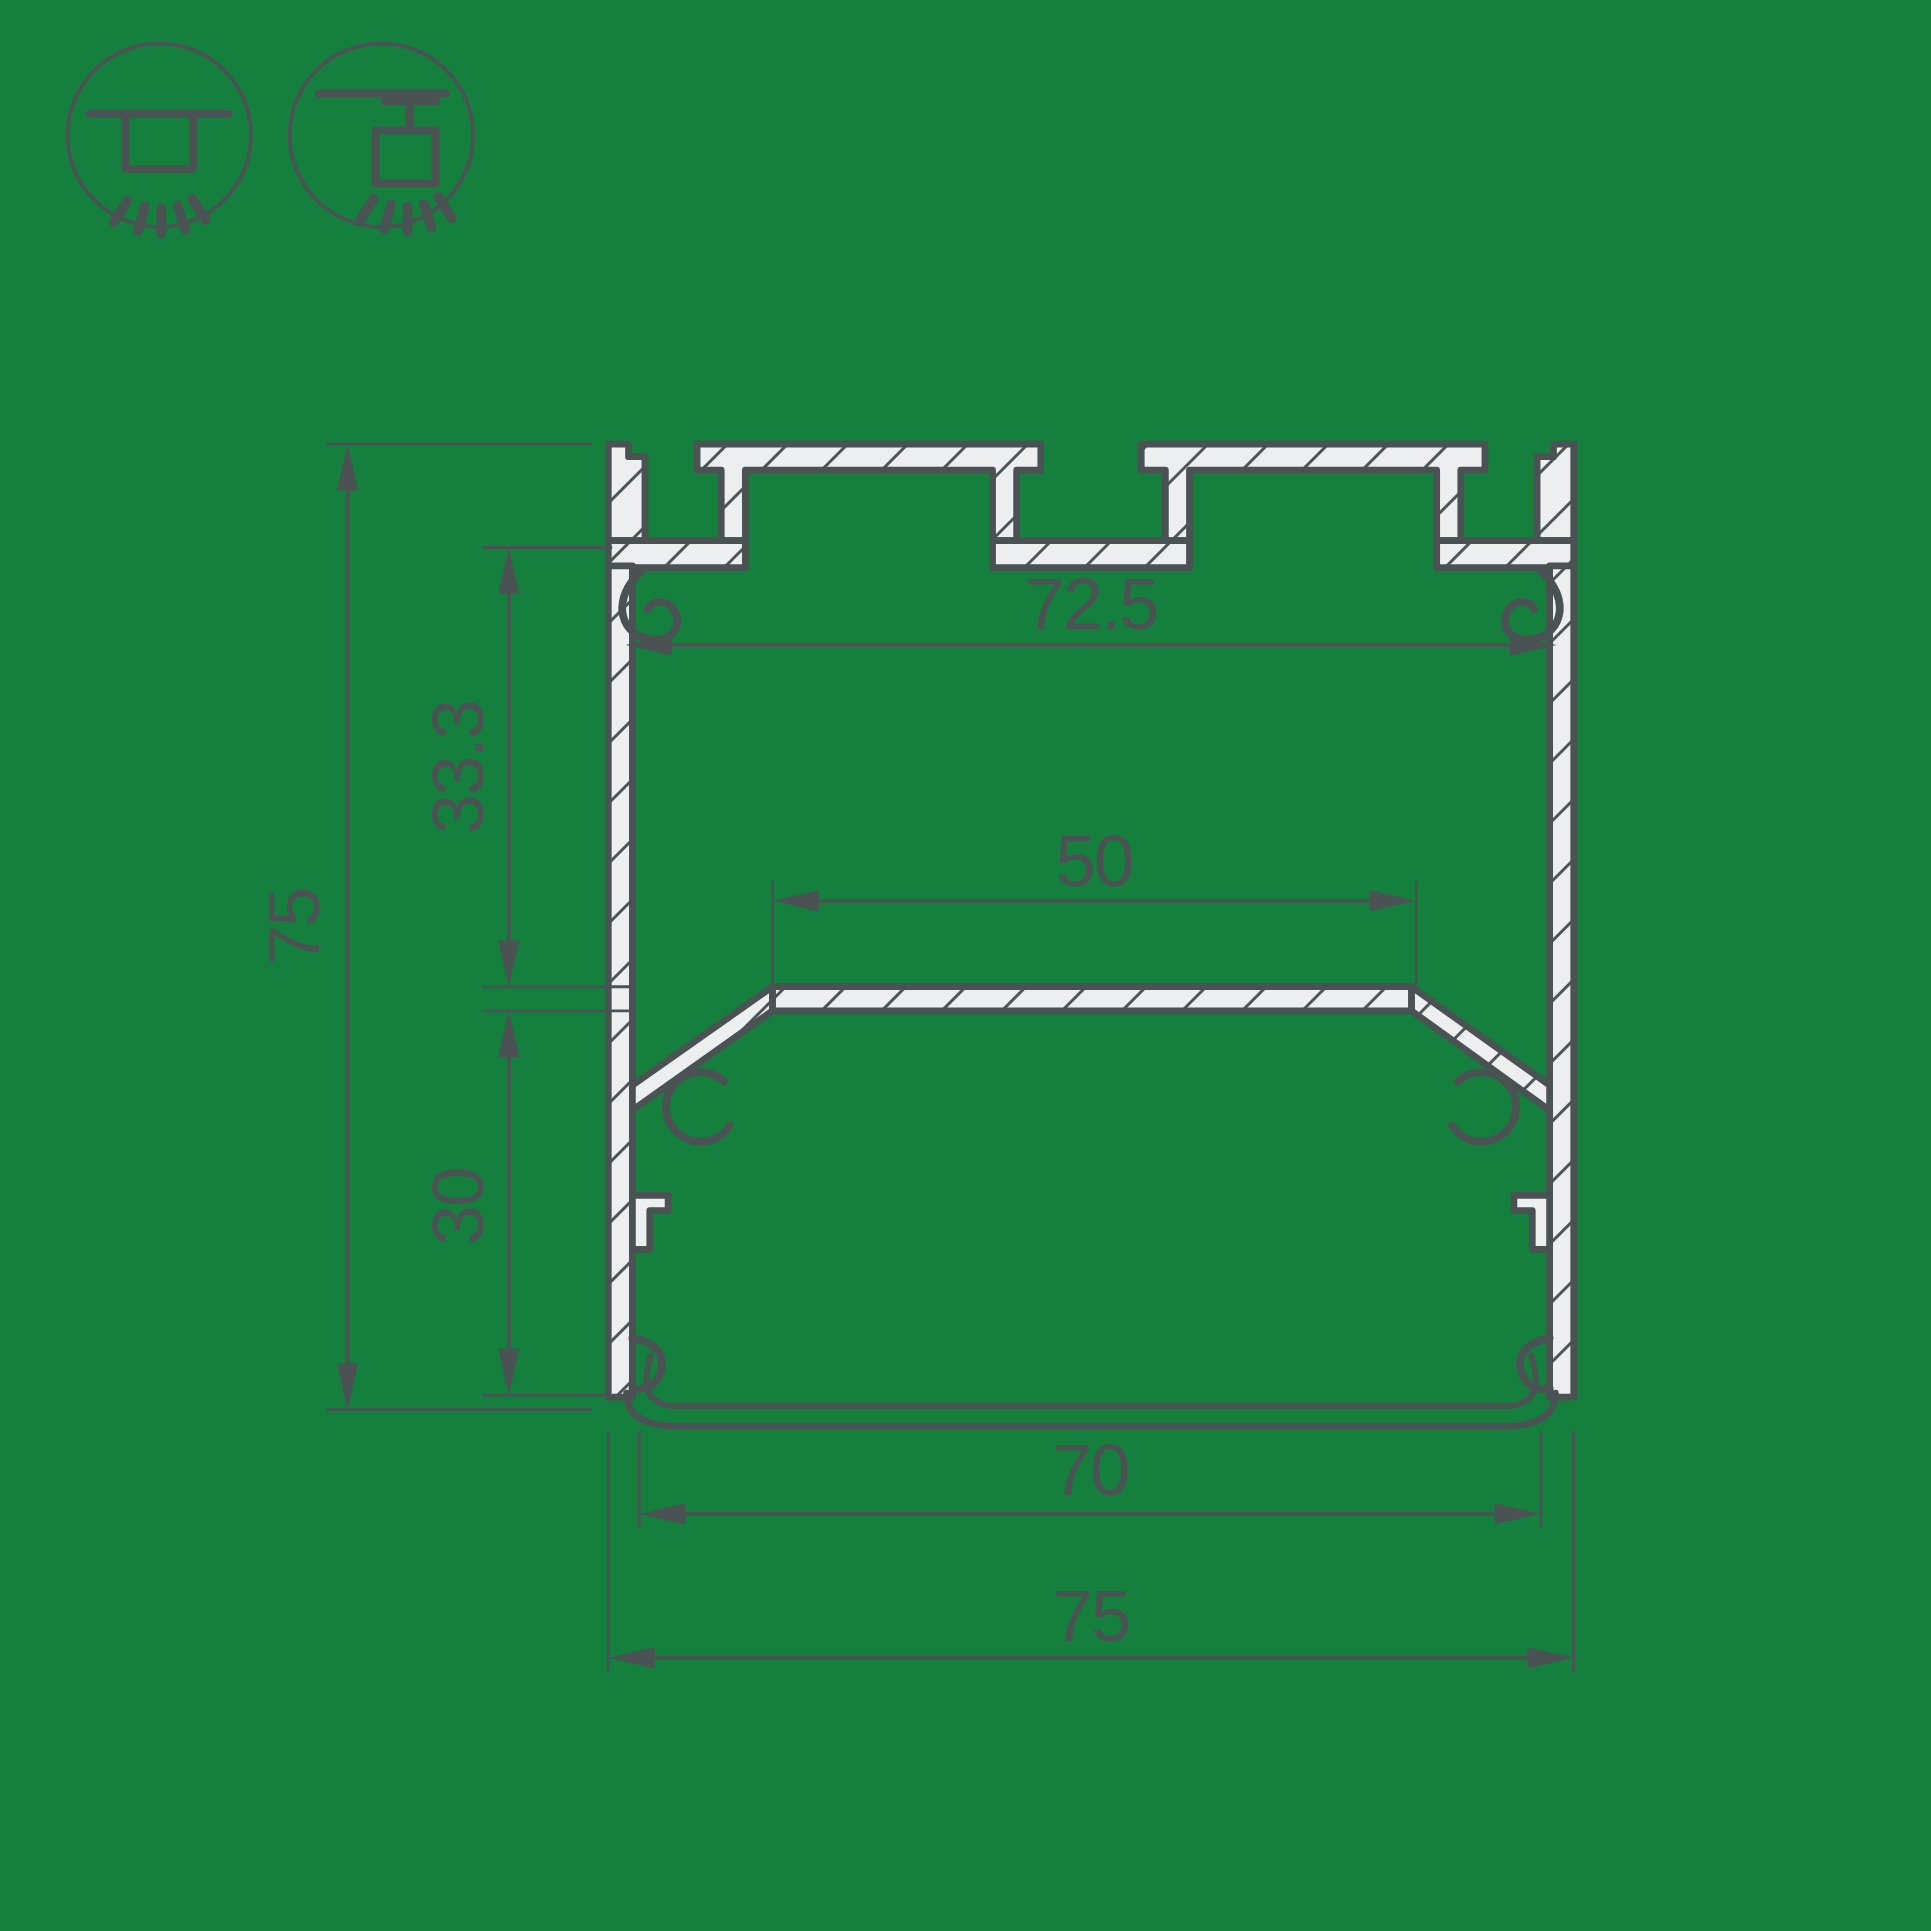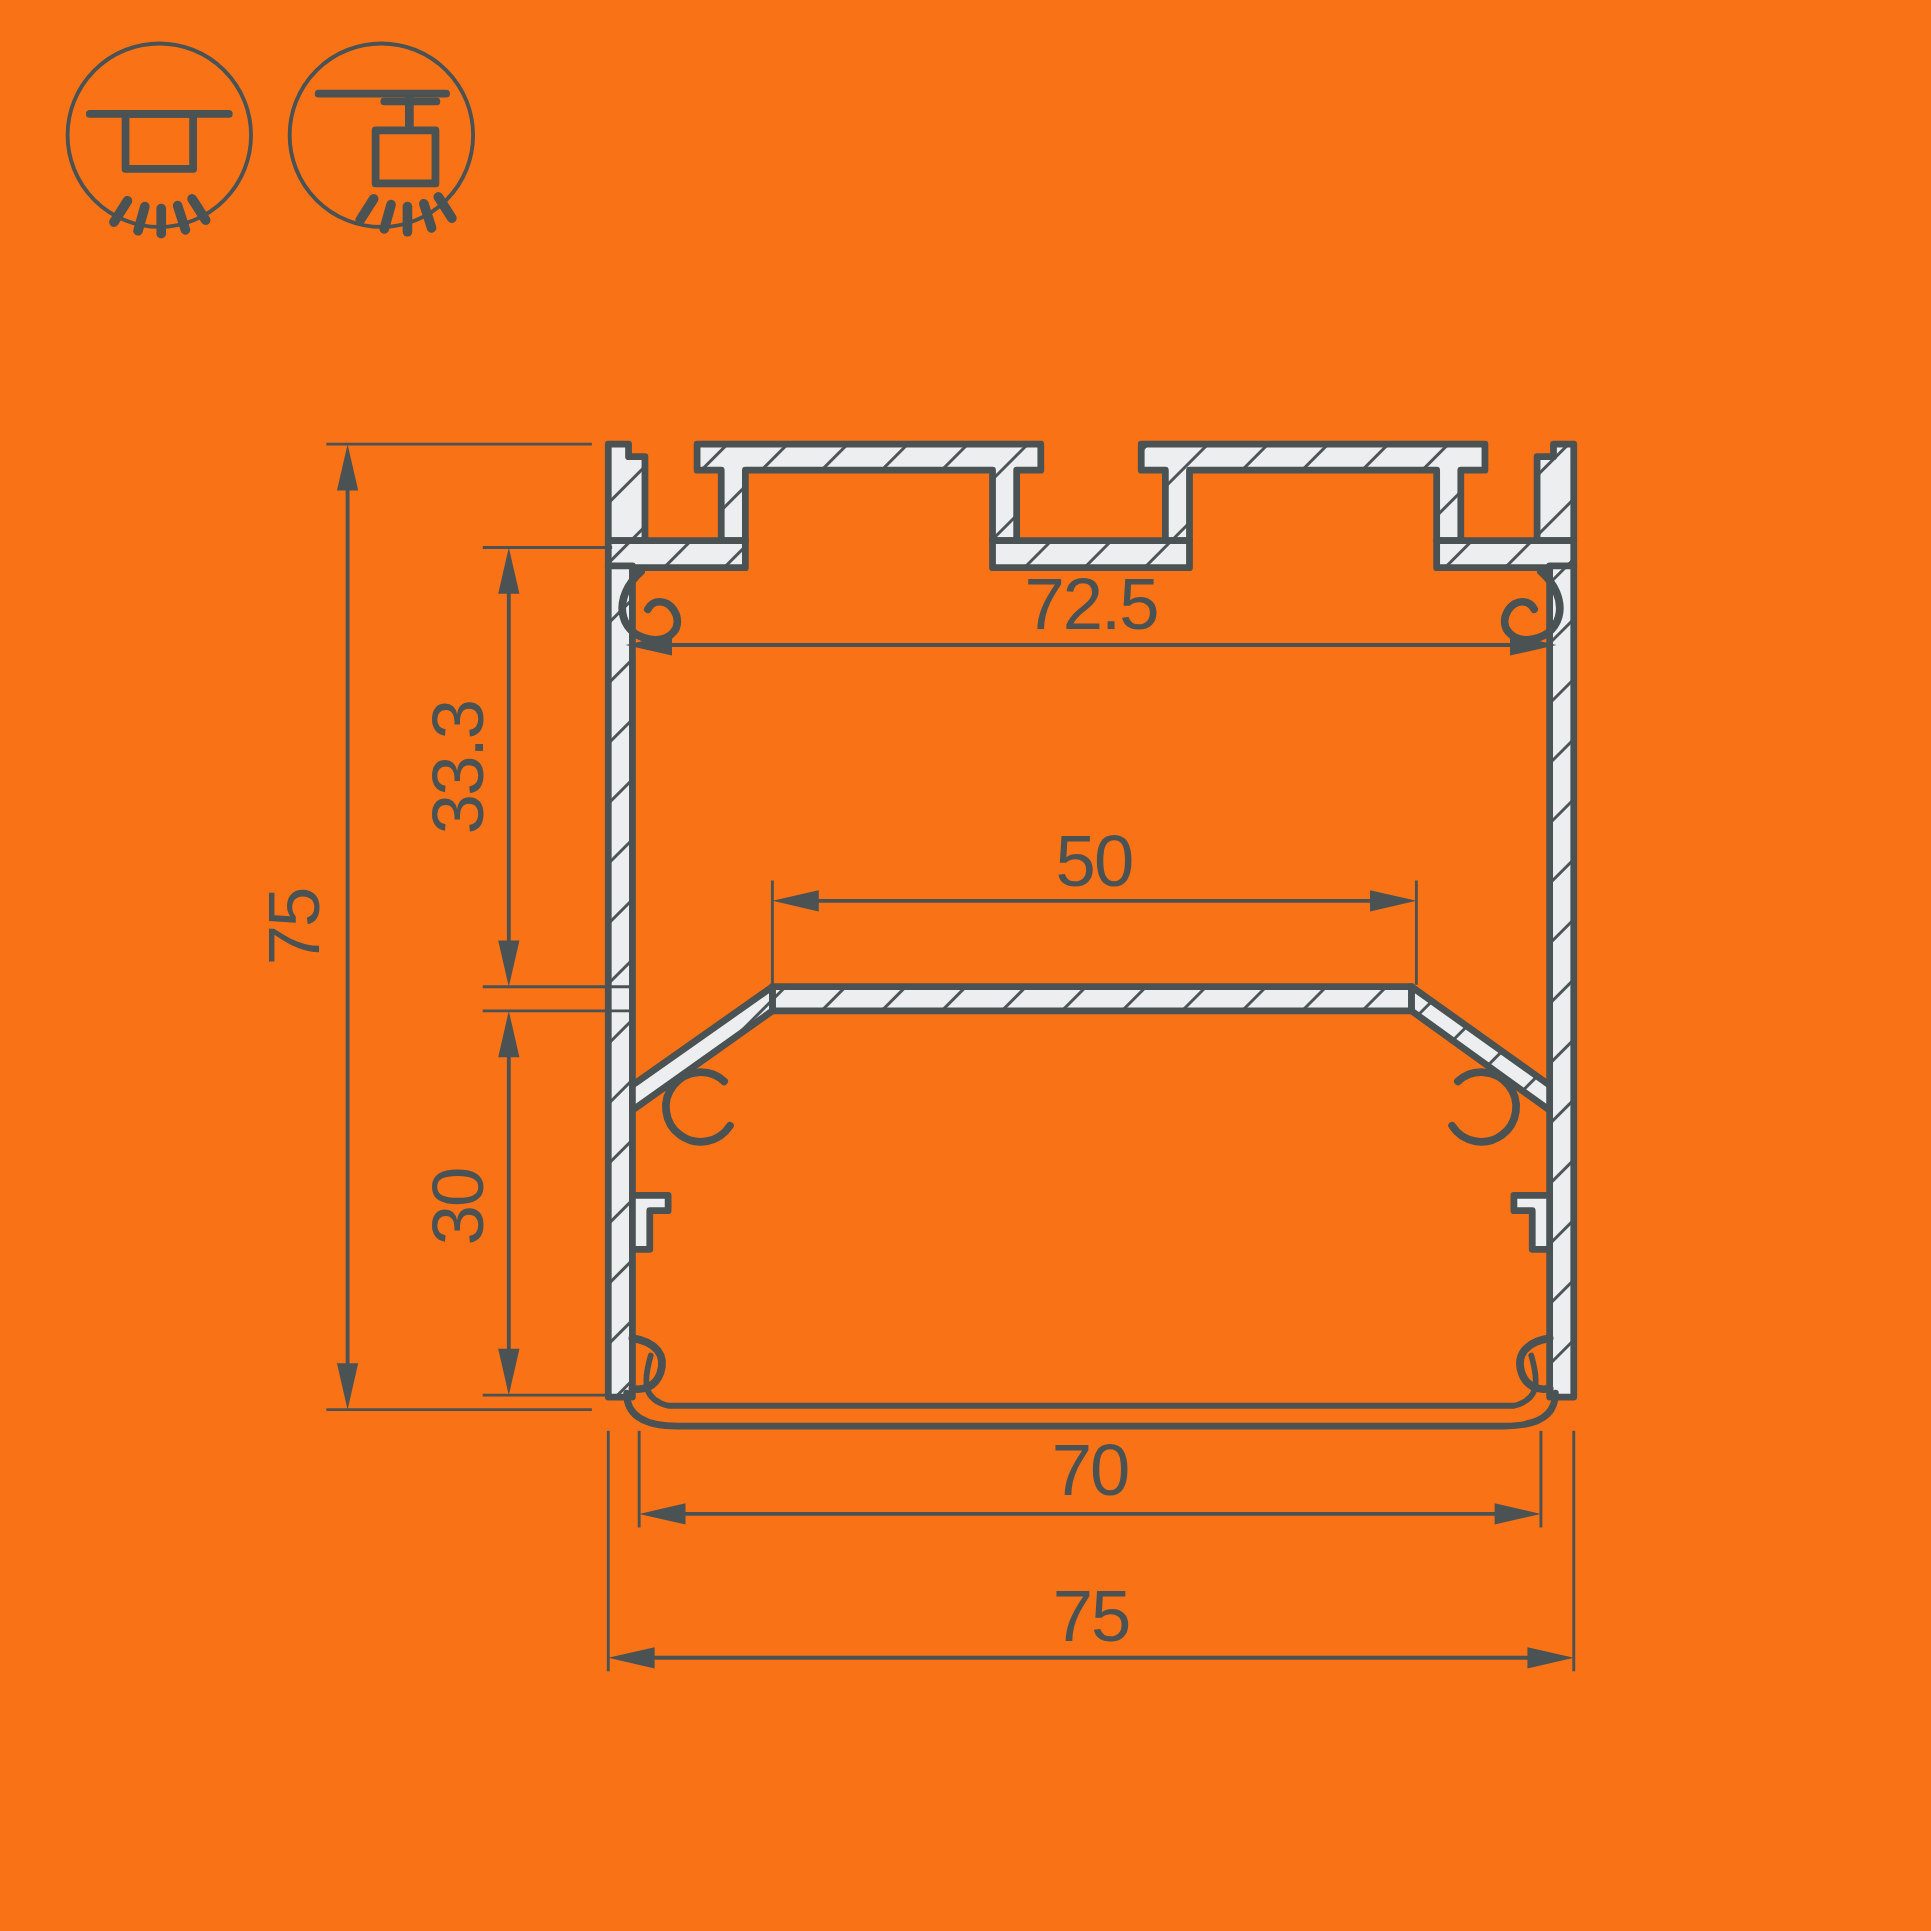--- a/index.html
+++ b/index.html
@@ -1,19 +1,19 @@
 <!DOCTYPE html>
 <html><head>
 <meta charset="utf-8">
 <style>
   html,body { margin:0; padding:0; background:#ffffff; }
   .canvas {
     position:relative;
     width:1931px; height:1931px;
-    background:#f97316;
+    background:#15803d;
     font-family:"Liberation Sans", sans-serif;
     overflow:hidden;
   }
   svg { display:block; }
   text {
     font-family:"Liberation Sans", sans-serif;
     fill:#4a5254;
     font-size:75px;
     letter-spacing:-2px;
   }

